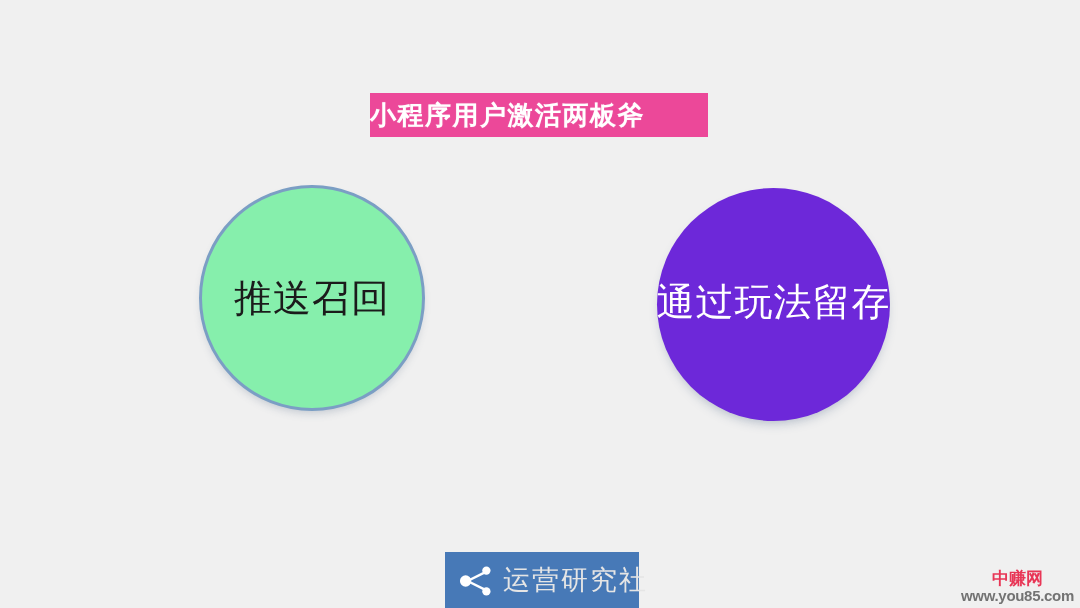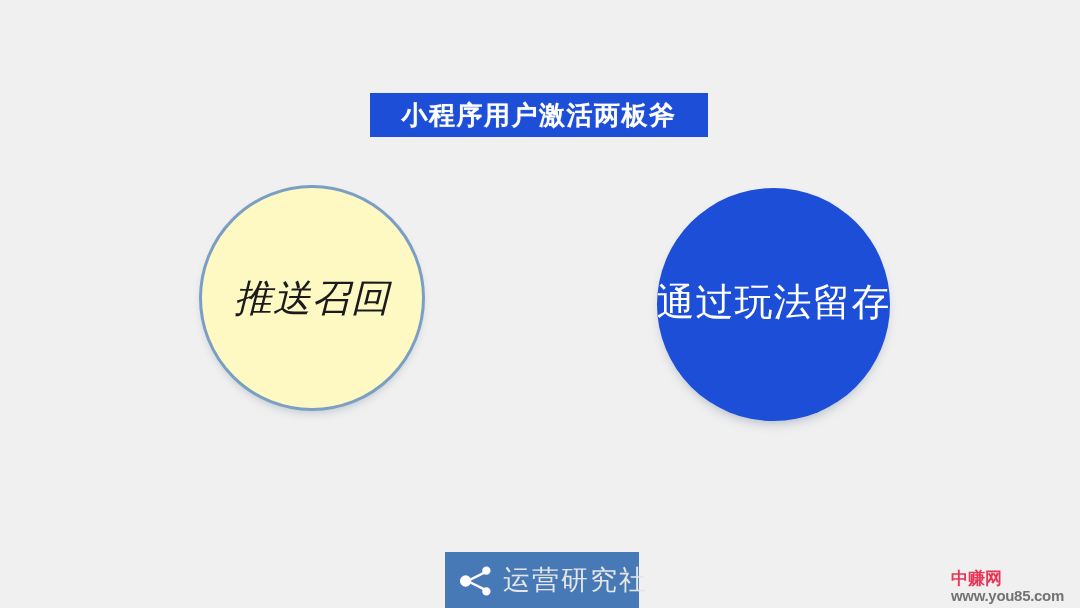--- a/index.html
+++ b/index.html
@@ -22,24 +22,23 @@
     overflow: hidden;
   }
 
   
   #title-banner {
     position: absolute;
     left: 370px;
     top: 93px;
     width: 338px;
     height: 44px;
-    background: #1d4ed8;
+    background: #ec4899;
     display: flex;
     align-items: center;
-    justify-content: center;
   }
   #title-text {
     color: #ffffff;
     font-size: 26px;
     font-weight: bold;
     letter-spacing: 1.5px;
     line-height: 1;
     white-space: nowrap;
     text-shadow: 0 0 1px rgba(255,255,255,0.45);
   }
@@ -51,39 +50,38 @@
     display: flex;
     align-items: center;
     justify-content: center;
   }
   #circle-left {
     left: 199px;
     top: 185px;
     width: 226px;
     height: 226px;
     border: 3px solid #7b9ec4;
-    background: #fef9c3;
+    background: #86efac;
     box-shadow: 0 5px 9px -3px rgba(90,110,135,0.30);
     box-sizing: border-box;
-    font-style: italic;
   }
   #circle-left-label {
     color: #1b1b1b;
     font-size: 38px;
     font-weight: 400;
     letter-spacing: 1px;
     white-space: nowrap;
     line-height: 1;
   }
   #circle-right {
     left: 657px;
     top: 188px;
     width: 233px;
     height: 233px;
-    background: #1d4ed8;
+    background: #6d28d9;
     box-shadow: 0 6px 11px -4px rgba(70,95,130,0.38);
     box-sizing: border-box;
     overflow: visible;
   }
   #circle-right-label {
     color: #ffffff;
     font-size: 38px;
     font-weight: 400;
     letter-spacing: 1px;
     white-space: nowrap;
@@ -118,23 +116,23 @@
     letter-spacing: 2px;
     white-space: nowrap;
     line-height: 1;
     position: relative;
     top: -1px;
   }
 
   
   #watermark {
     position: absolute;
-    right: 16px;
+    right: 6px;
     bottom: 4px;
-    text-align: left;
+    text-align: center;
     line-height: 1.05;
   }
   #watermark-cn {
     display: block;
     color: #e8274a;
     font-size: 17px;
     font-weight: bold;
     letter-spacing: 0px;
     opacity: 0.92;
   }

